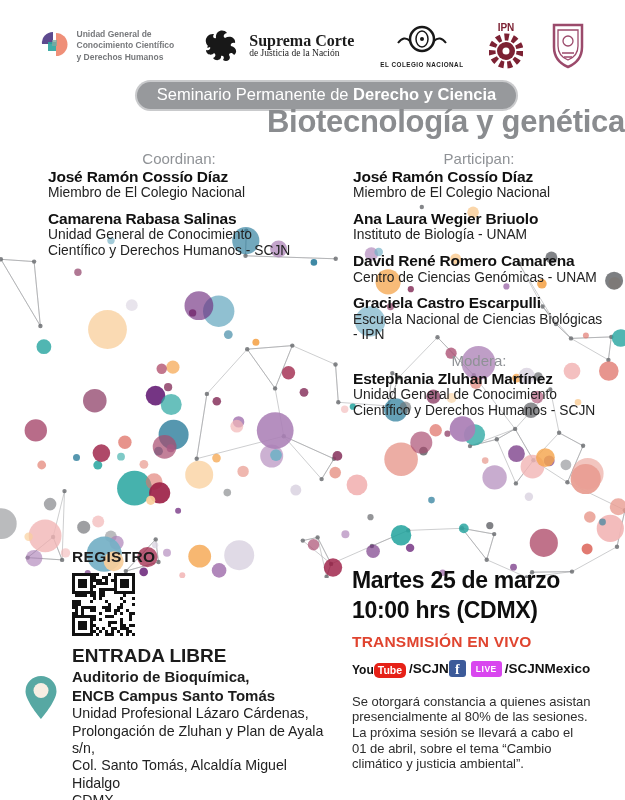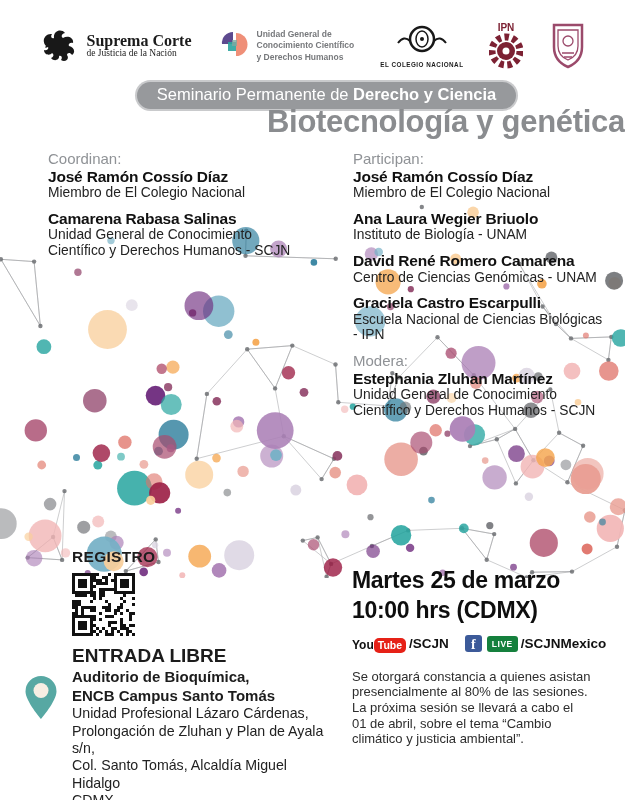--- a/index.html
+++ b/index.html
@@ -21,48 +21,48 @@
   .pill{display:inline-block;background:#97999c;color:#fff;font-size:16.5px;
         padding:3px 20px 5px;border-radius:16px;box-shadow:0 0 0 2px #c9cacc;}
   .pill b{font-weight:bold;}
   .main-title{position:absolute;top:104px;left:0;right:0;text-align:right;
               font-size:31px;font-weight:bold;color:#8a8c8f;letter-spacing:-.3px;}
   
   .columns{position:absolute;top:150px;left:48px;right:20px;display:flex;
            justify-content:space-between;z-index:2;}
   .col-left{width:262px;}
   .col-right{width:252px;}
-  .sec-label{font-size:15px;color:#8f9296;margin-bottom:1px;}
+  .sec-label{font-size:15px;color:#8f9296;margin-bottom:1px;text-align:center;}
   .person{margin-bottom:9px;}
   .p-name{font-size:15.5px;font-weight:bold;color:#111;line-height:1.12;letter-spacing:-.2px;}
   .p-aff{font-size:13.8px;color:#232323;line-height:1.14;}
   
   .dots{position:absolute;top:193px;left:0;width:625px;height:385px;z-index:0;pointer-events:none;}
   
   .bottom-left{position:absolute;left:72px;top:548px;width:265px;z-index:2;}
   .registro{font-size:15.5px;font-weight:bold;letter-spacing:.3px;}
   .qr{margin:7px 0 8px;line-height:0;}
   .entrada{font-size:19px;font-weight:bold;line-height:1.25;}
   .place{font-size:15px;font-weight:bold;line-height:1.25;}
   .addr{font-size:14.2px;color:#222;line-height:1.22;}
   .pin{position:absolute;left:-49px;top:126px;line-height:0;}
   
   .bottom-right{position:absolute;left:352px;top:566px;width:262px;z-index:2;}
   .evt-date{font-size:23px;font-weight:bold;line-height:1.3;color:#0e0e0e;letter-spacing:-.3px;}
   .broadcast{margin-top:7px;font-size:15.5px;font-weight:bold;letter-spacing:.2px;}
-  .social{display:flex;align-items:center;gap:16px;margin-top:9px;}
+  .social{display:flex;align-items:center;margin-top:9px;}
   .sochan{display:flex;align-items:center;gap:3px;}
   .yt-you{font-size:12px;font-weight:bold;color:#111;}
   .yt-tube{font-size:10.5px;font-weight:bold;color:#fff;background:#e62117;
            border-radius:5px;padding:1px 4px 2px;}
   .handle{font-size:13.5px;font-weight:bold;color:#111;}
   .fb-f{width:17px;height:17px;background:#3c5a99;color:#fff;border-radius:3px;
         font-family:"Liberation Serif",serif;font-weight:bold;font-size:14px;
         display:inline-flex;align-items:flex-end;justify-content:center;line-height:1;}
-  .live{background:#15803d;color:#fff;font-size:8.5px;font-weight:bold;letter-spacing:.5px;
+  .live{background:#d946ef;color:#fff;font-size:8.5px;font-weight:bold;letter-spacing:.5px;
         border-radius:3px;padding:3px 5px;margin-left:2px;}
   .note{margin-top:16px;font-size:13px;color:#2d2d2d;line-height:1.2;}
   .note span{display:block;}
 </style>
 </head>
 <body>
 
 <div class="poster">
 
   <div class="dots"><svg width="625" height="385" viewBox="0 0 625 385">
@@ -374,43 +374,43 @@
         <circle cx="161.7" cy="175.7" r="5.2" fill="#9c1f45" opacity="0.61"></circle>
         <circle cx="462.5" cy="236.0" r="12.8" fill="#ab7fb6" opacity="0.93"></circle>
         <circle cx="113.7" cy="368.2" r="10.0" fill="#f9cf9b" opacity="0.93"></circle>
         <circle cx="433.4" cy="203.7" r="7.1" fill="#8c3b64" opacity="0.78"></circle>
         <circle cx="164.6" cy="253.8" r="11.9" fill="#a84a6e" opacity="0.70"></circle>
       </svg></div>
 
   <div class="logo-row">
     <div class="logo">
       <span>
-        <svg width="42" height="36" viewBox="0 0 42 36">
-            <path fill="#181818" d="M8 20 C3 15 7 7 14 8 C12 11 14 13 16 12 C15 5 23 2 27 7 C23 8 23 11 25 12 C30 9 36 12 35 17 C32 16 30 18 31 20 C36 21 38 26 34 29 C32 26 29 27 29 29 C32 33 27 37 23 34 C25 31 23 29 21 30 C22 34 16 36 13 32 C16 31 16 28 14 27 C12 30 6 29 6 24 C9 25 11 23 10 21 C8 22 6 22 8 20 Z"></path>
-          </svg>
-      </span>
-      <span class="scjn-text">
-        <span class="scjn-title">Suprema Corte</span>
-        <span class="scjn-sub">de Justicia de la Nación</span>
-      </span>
-    </div>
-
-    <div class="logo">
-      <span>
         <svg width="32" height="30" viewBox="0 0 32 30">
           <path d="M15 3 v12 H4 a11 11 0 0 1 11 -12 z" fill="#5d4a8f"></path>
           <rect x="10" y="13" width="8" height="9" fill="#2ba49e" opacity="0.9"></rect>
           <path d="M18 4 a11 11 0 0 1 0 23 z" fill="#ef8f78"></path>
           <rect x="14" y="11" width="5" height="6" fill="#7fa8a0" opacity="0.8"></rect>
         </svg>
       </span>
       <span class="ugc-text">
         <span>Unidad General de</span>
         <span>Conocimiento Científico</span>
         <span>y Derechos Humanos</span>
+      </span>
+    </div>
+
+    <div class="logo">
+      <span>
+        <svg width="42" height="36" viewBox="0 0 42 36">
+            <path fill="#181818" d="M8 20 C3 15 7 7 14 8 C12 11 14 13 16 12 C15 5 23 2 27 7 C23 8 23 11 25 12 C30 9 36 12 35 17 C32 16 30 18 31 20 C36 21 38 26 34 29 C32 26 29 27 29 29 C32 33 27 37 23 34 C25 31 23 29 21 30 C22 34 16 36 13 32 C16 31 16 28 14 27 C12 30 6 29 6 24 C9 25 11 23 10 21 C8 22 6 22 8 20 Z"></path>
+          </svg>
+      </span>
+      <span class="scjn-text">
+        <span class="scjn-title">Suprema Corte</span>
+        <span class="scjn-sub">de Justicia de la Nación</span>
       </span>
     </div>
 
     <div class="logo colegio">
       <span>
         <svg width="56" height="30" viewBox="0 0 56 30">
           <ellipse cx="28" cy="14" rx="12" ry="12" fill="none" stroke="#181818" stroke-width="2.5"></ellipse>
           <ellipse cx="28" cy="14" rx="6" ry="8" fill="none" stroke="#181818" stroke-width="1.5"></ellipse>
           <path d="M4 18 q6 -8 12 -2 M52 18 q-6 -8 -12 -2" stroke="#181818" stroke-width="2" fill="none"></path>
           <circle cx="28" cy="14" r="2" fill="#181818"></circle>
@@ -714,20 +714,21 @@
       <svg width="36" height="47" viewBox="0 0 36 47">
         <path d="M18 2 a15.5 15.5 0 0 1 15.5 15.5 C33.5 27 18 45 18 45 C18 45 2.5 27 2.5 17.5 A15.5 15.5 0 0 1 18 2 Z" fill="#57a8a3"></path>
         <circle cx="18" cy="16.5" r="7.5" fill="#f7eee3"></circle>
       </svg>
     </span>
   </div>
 
   <div class="bottom-right">
     <div class="evt-date">Martes 25 de marzo</div>
     <div class="evt-date">10:00 hrs (CDMX)</div>
+    <div class="broadcast" id="broadcast" style="color: rgb(224, 68, 47);">TRANSMISIÓN EN VIVO</div>
     <div class="social">
       <span class="sochan">
         <span><span class="yt-you">You</span><span class="yt-tube">Tube</span></span>
         <span class="handle">/SCJN</span>
       </span>
       <span class="sochan">
         <span class="fb-f">f</span>
         <span class="live">LIVE</span>
         <span class="handle">/SCJNMexico</span>
       </span>

